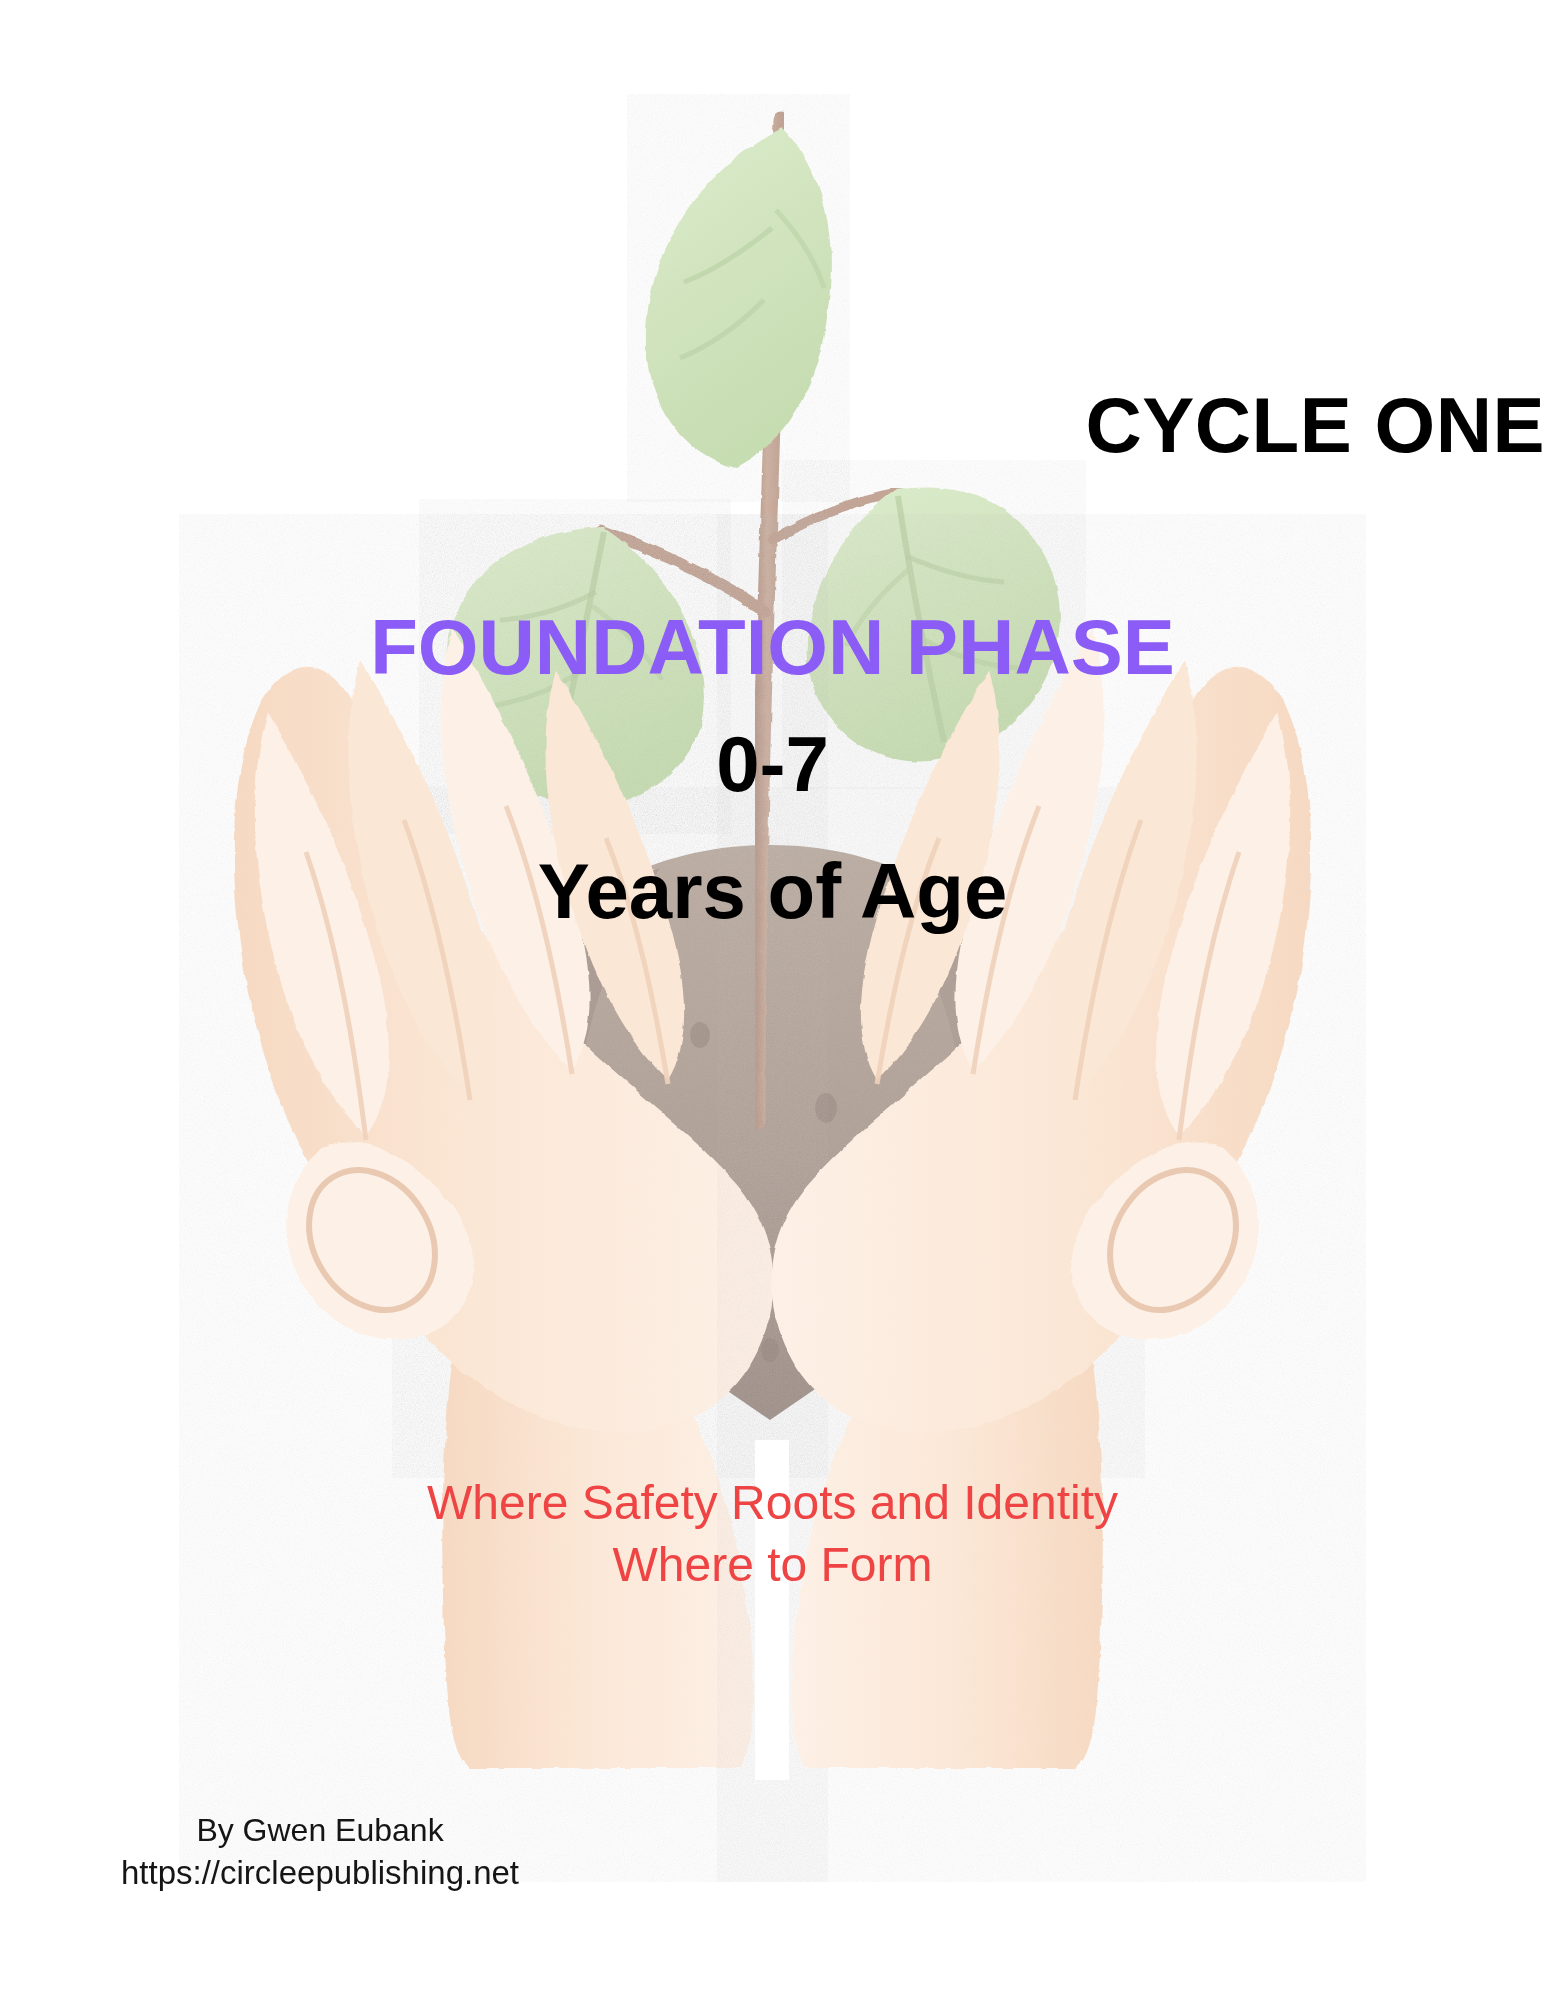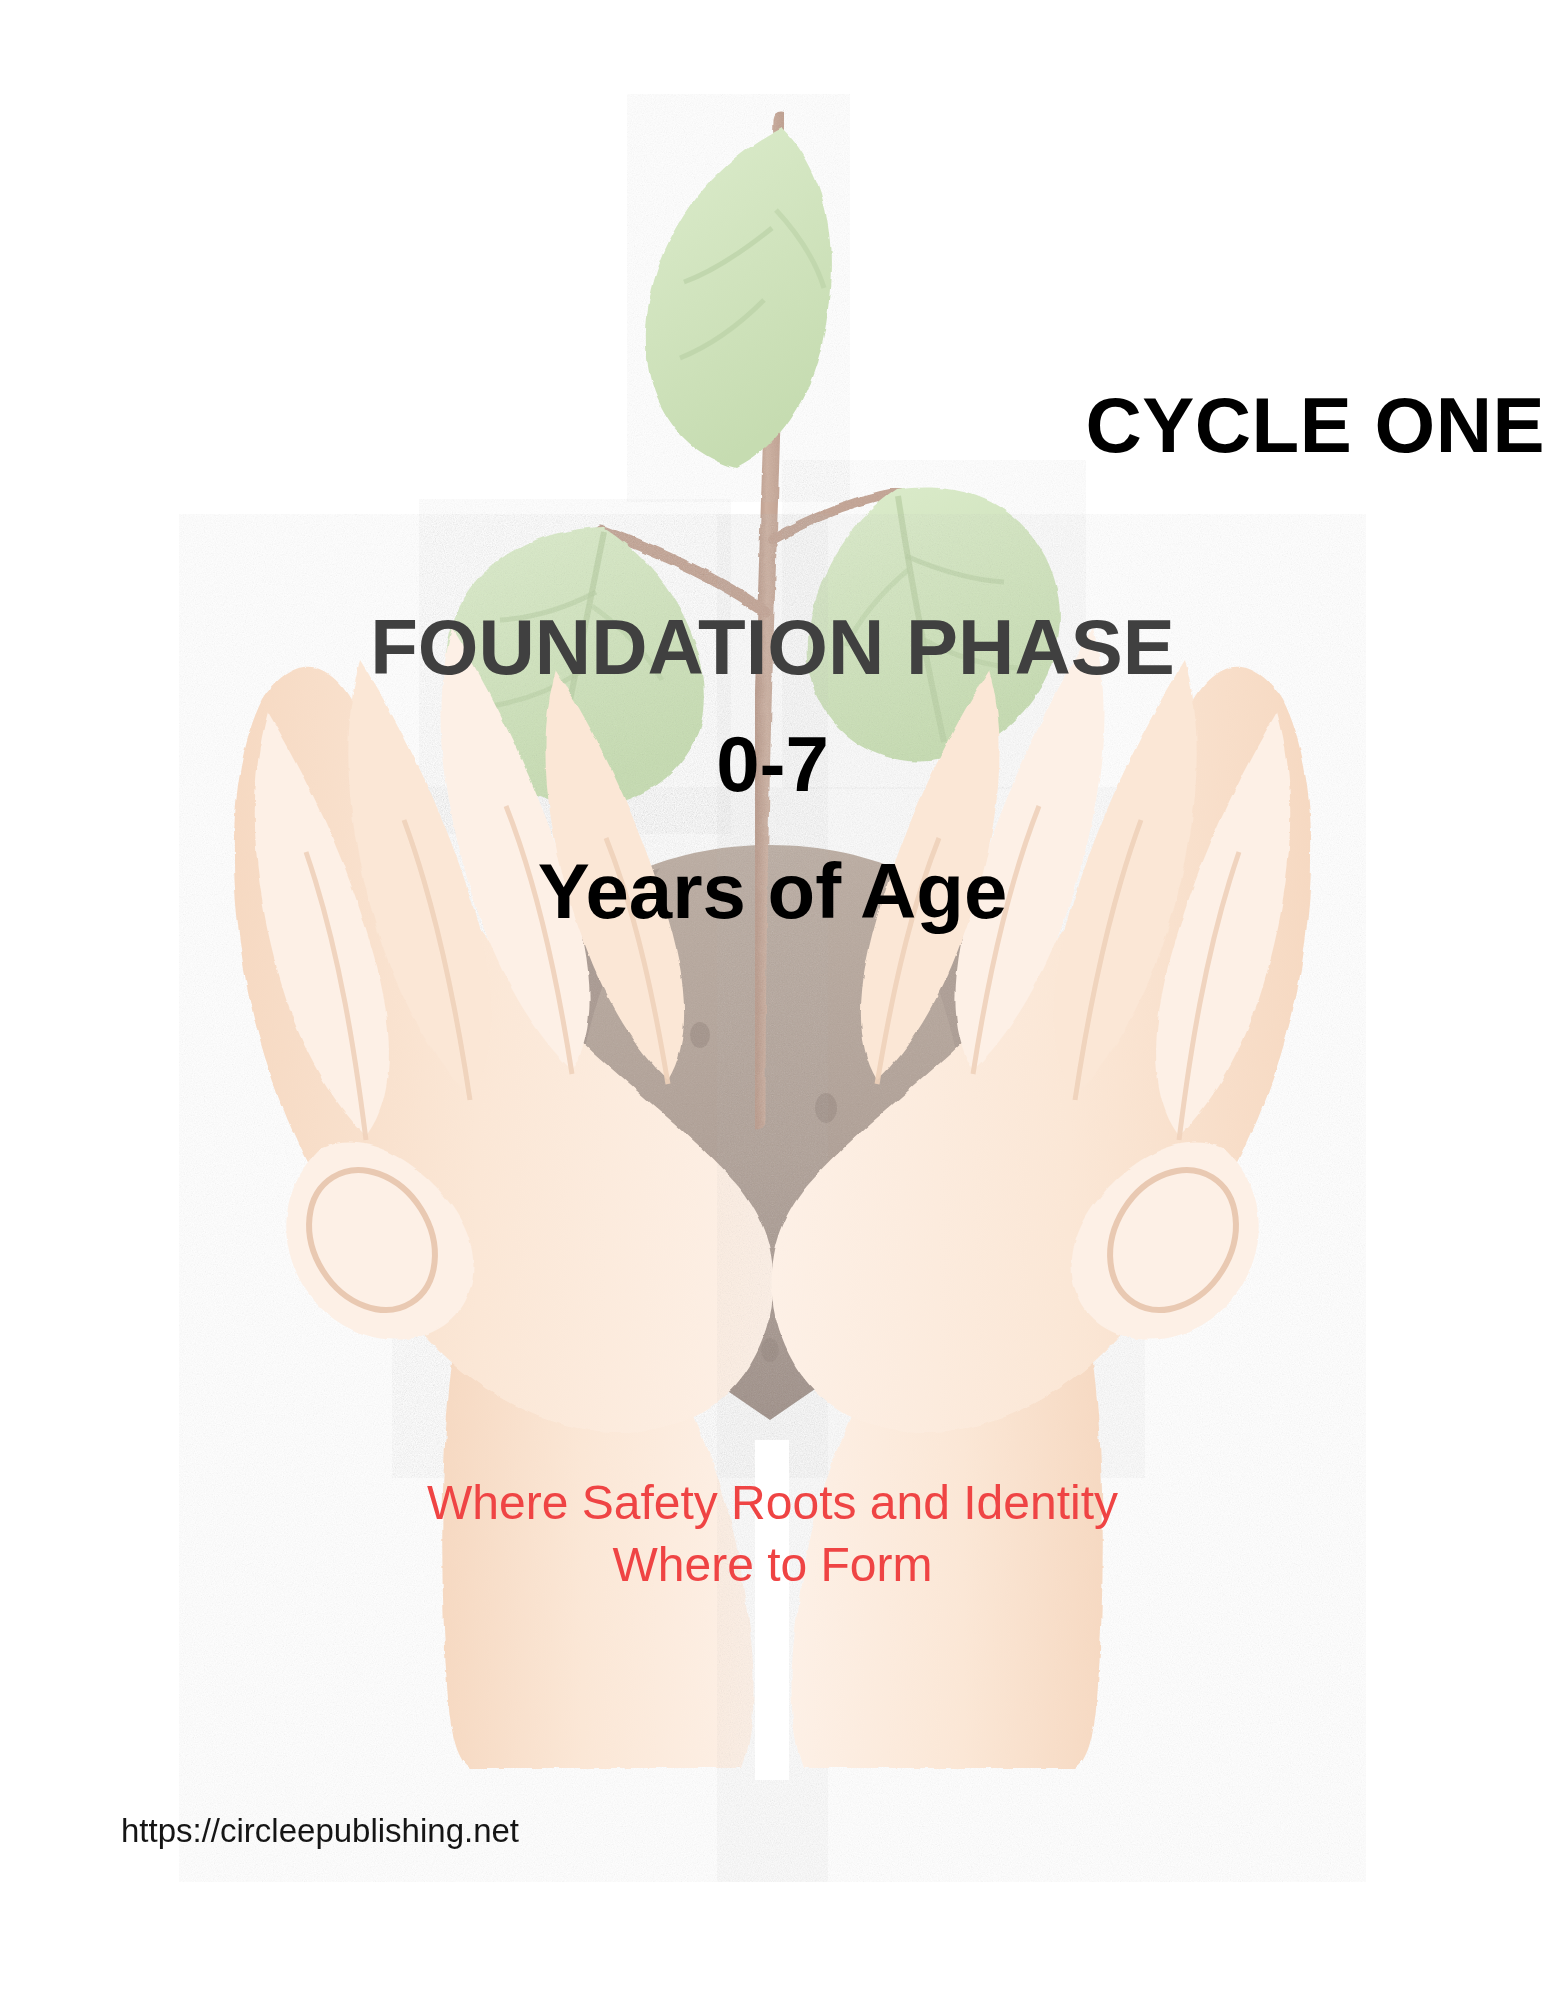--- a/index.html
+++ b/index.html
@@ -19,21 +19,21 @@
 
   .headline-block{
     position:absolute;left:0;right:0;top:386px;text-align:center;
   }
   .h-cycle{
     font-size:78px;font-weight:bold;letter-spacing:0.5px;color:#000;
     line-height:1.0;margin:0;text-align:right;
   }
   .h-phase{
     position:absolute;left:0;right:0;top:608px;text-align:center;
-    font-size:78px;font-weight:bold;letter-spacing:0px;color:#404040;
+    font-size:78px;font-weight:bold;letter-spacing:0px;color:#8b5cf6;
     line-height:1.0;margin:0;
   }
   .h-age-num{
     position:absolute;left:0;right:0;top:725px;text-align:center;
     font-size:78px;font-weight:bold;color:#000;line-height:1.0;margin:0;
   }
   .h-age-words{
     position:absolute;left:0;right:0;top:840px;text-align:center;
     font-size:78px;font-weight:bold;color:#000;line-height:1.0;margin:12px;
   }
@@ -300,17 +300,18 @@
     <div class="h-age-num">0-7</div>
 
     <div class="h-age-words">Years of Age</div>
 
     <div class="subtitle">
       <div>Where Safety Roots and Identity</div>
       <div>Where to Form</div>
     </div>
 
     <div class="footer">
+      <div>By Gwen Eubank</div>
       <div class="line2">https://circleepublishing.net</div>
     </div>
 
   </div>
 </div>
 
 </body></html>

